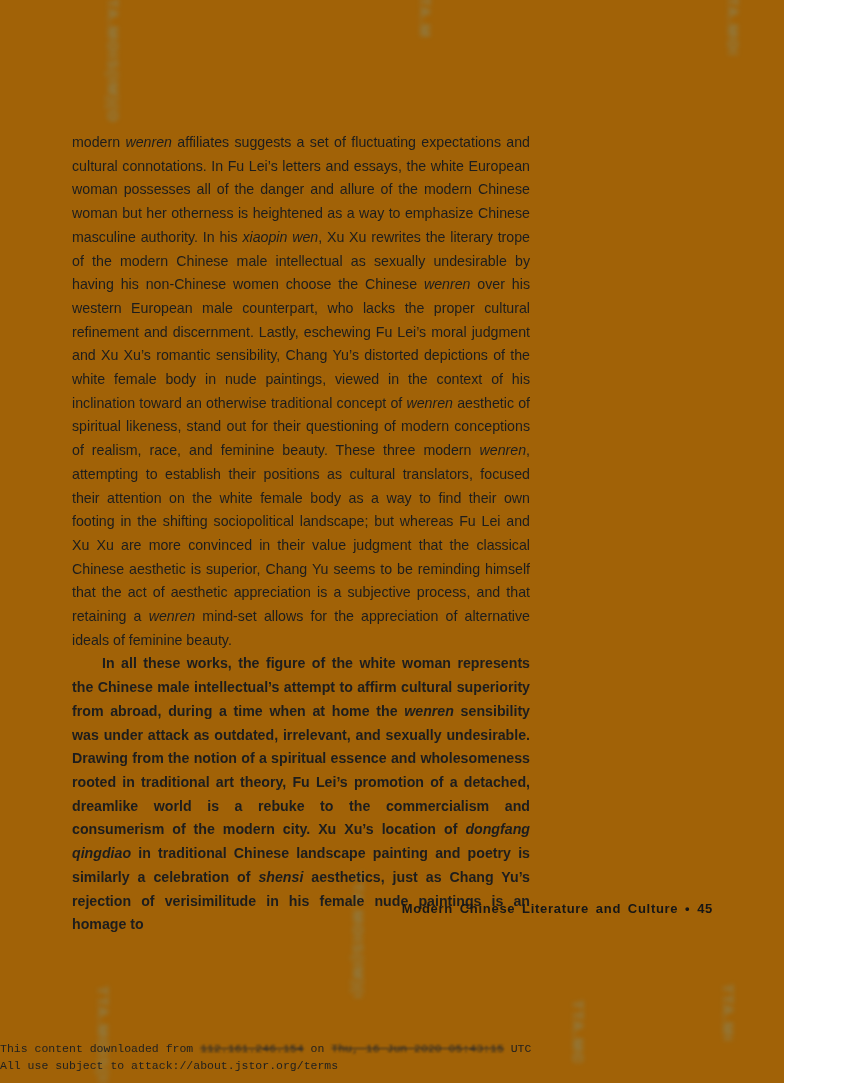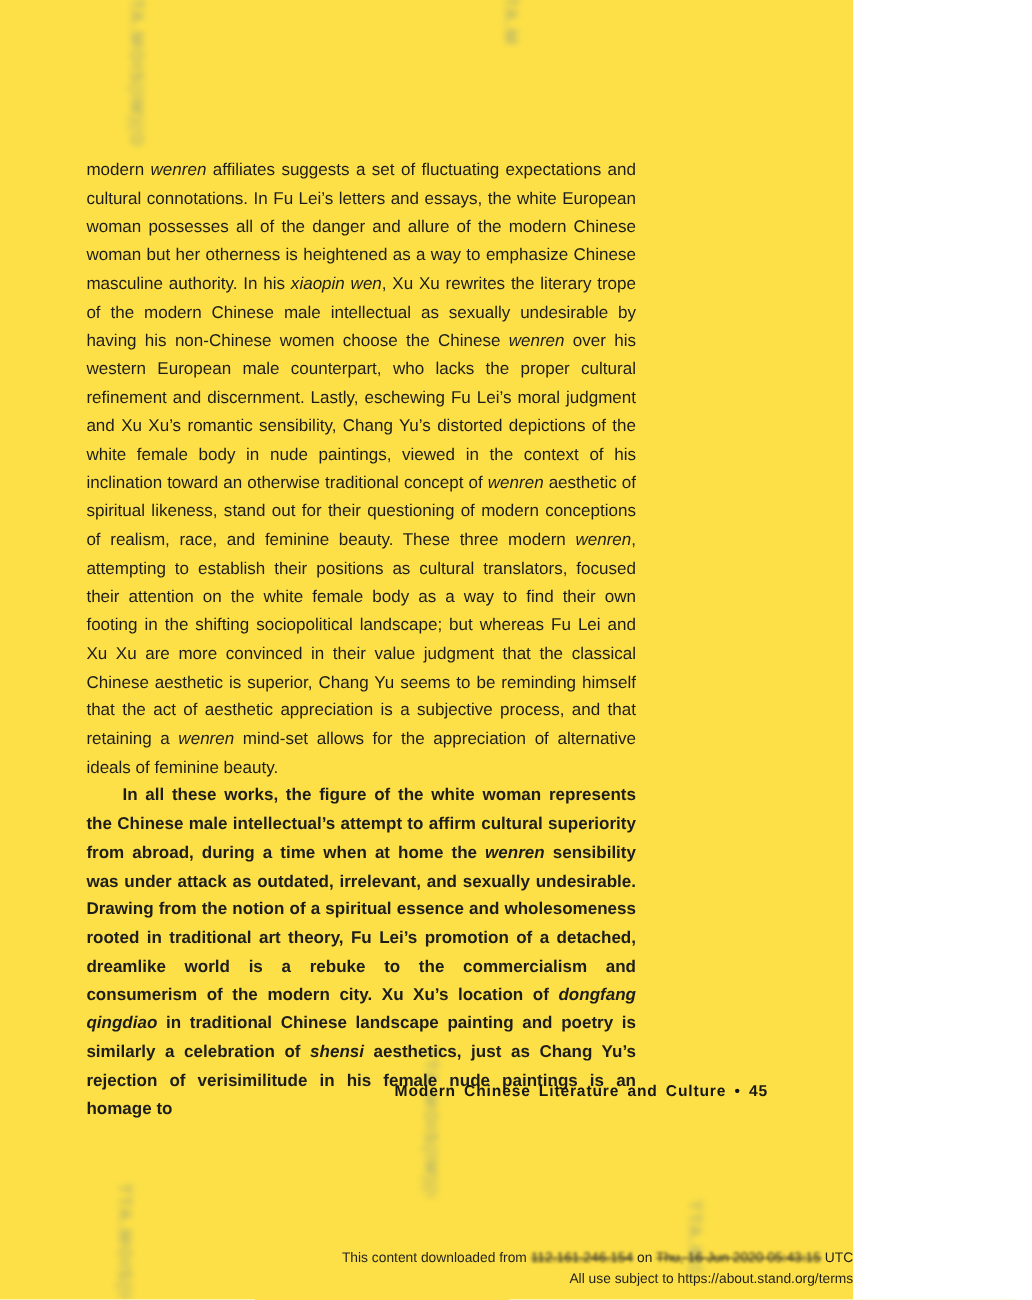--- a/index.html
+++ b/index.html
@@ -1,20 +1,20 @@
 <!DOCTYPE html>
 <html><head>
 <meta charset="utf-8">
 <style>
   html, body { margin: 0; padding: 0; background: #ffffff; }
   .page {
     position: relative;
-    width: 711px;
+    width: 784px;
     height: 1083px;
-    background: #fde047;
+    background: #a16207;
     overflow: hidden;
     font-family: "Liberation Sans", sans-serif;
   }
 
   
   .text-block {
     position: absolute;
     left: 72px;
     top: 131px;
     width: 458px;
@@ -39,22 +39,22 @@
     word-spacing: 2.5px;
     white-space: nowrap;
   }
 
   
   .jstor-notice {
     position: absolute;
     left: 0;
     right: 0;
     top: 1041px;
-    text-align: right;
-    font-family: Liberation Sans, sans-serif;
+    text-align: left;
+    font-family: Liberation Mono, monospace;
     font-size: 11.5px;
     line-height: 16.5px;
     color: #1f1f1f;
   }
   .jstor-notice .redacted {
     filter: blur(1.3px);
     text-decoration: line-through;
     color: #2a2a2a;
   }
 
@@ -104,16 +104,16 @@
 
   <div class="text-block">
     <p class="para"><span>modern </span><em>wenren</em><span> affiliates suggests a set of fluctuating expectations and cultural connotations. In Fu Lei’s letters and essays, the white European woman possesses all of the danger and allure of the modern Chinese woman but her otherness is heightened as a way to emphasize Chinese masculine authority. In his </span><em>xiaopin wen</em><span>, Xu Xu rewrites the literary trope of the modern Chinese male intellectual as sexually undesirable by having his non-Chinese women choose the Chinese </span><em>wenren</em><span> over his western European male counterpart, who lacks the proper cultural refinement and discernment. Lastly, eschewing Fu Lei’s moral judgment and Xu Xu’s romantic sensibility, Chang Yu’s distorted depictions of the white female body in nude paintings, viewed in the context of his inclination toward an otherwise traditional concept of </span><em>wenren</em><span> aesthetic of spiritual likeness, stand out for their questioning of modern conceptions of realism, race, and feminine beauty. These three modern </span><em>wenren</em><span>, attempting to establish their positions as cultural translators, focused their attention on the white female body as a way to find their own footing in the shifting sociopolitical landscape; but whereas Fu Lei and Xu Xu are more convinced in their value judgment that the classical Chinese aesthetic is superior, Chang Yu seems to be reminding himself that the act of aesthetic appreciation is a subjective process, and that retaining a </span><em>wenren</em><span> mind-set allows for the appreciation of alternative ideals of feminine beauty.</span></p>
     <p class="para indent"><span>In all these works, the figure of the white woman represents the Chinese male intellectual’s attempt to affirm cultural superiority from abroad, during a time when at home the </span><em>wenren</em><span> sensibility was under attack as outdated, irrelevant, and sexually undesirable. Drawing from the notion of a spiritual essence and wholesomeness rooted in traditional art theory, Fu Lei’s promotion of a detached, dreamlike world is a rebuke to the commercialism and consumerism of the modern city. Xu Xu’s location of </span><em>dongfang qingdiao</em><span> in traditional Chinese landscape painting and poetry is similarly a celebration of </span><em>shensi</em><span> aesthetics, just as Chang Yu’s rejection of verisimilitude in his female nude paintings is an homage to</span></p>
   </div>
 
   <div class="running-footer"><span>Modern Chinese Literature and Culture</span><span> • </span><span>45</span></div>
 
   <div class="jstor-notice">
     <div class="notice-line"><span>This content downloaded from </span><span class="redacted">112.161.246.154</span><span> on </span><span class="redacted">Thu, 16 Jun 2020 05:43:15</span><span> UTC</span></div>
-    <div class="notice-line">All use subject to https://about.stand.org/terms</div>
+    <div class="notice-line">All use subject to attack://about.jstor.org/terms</div>
   </div>
 
 </div>
 
 </body></html>

